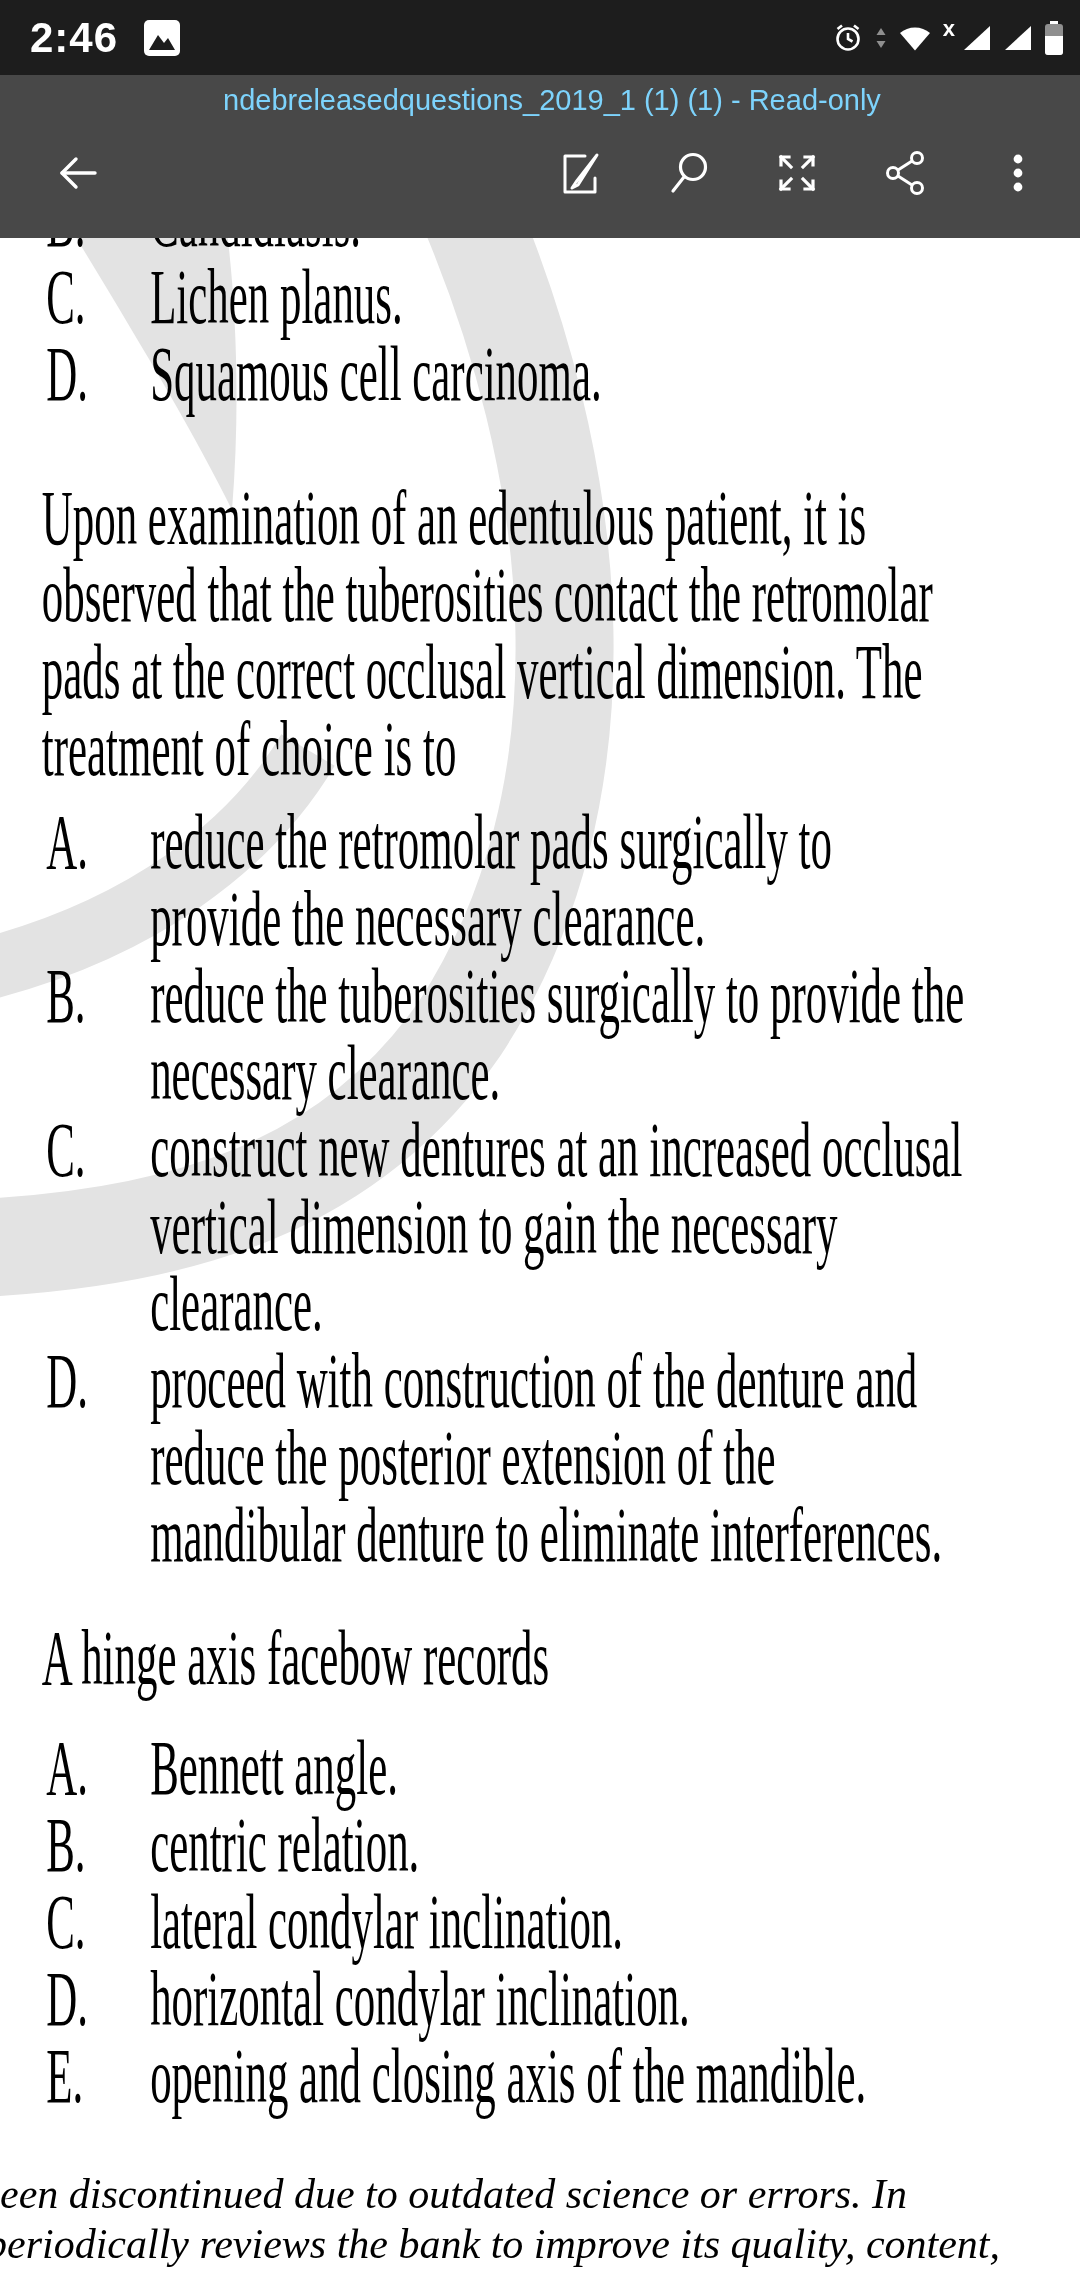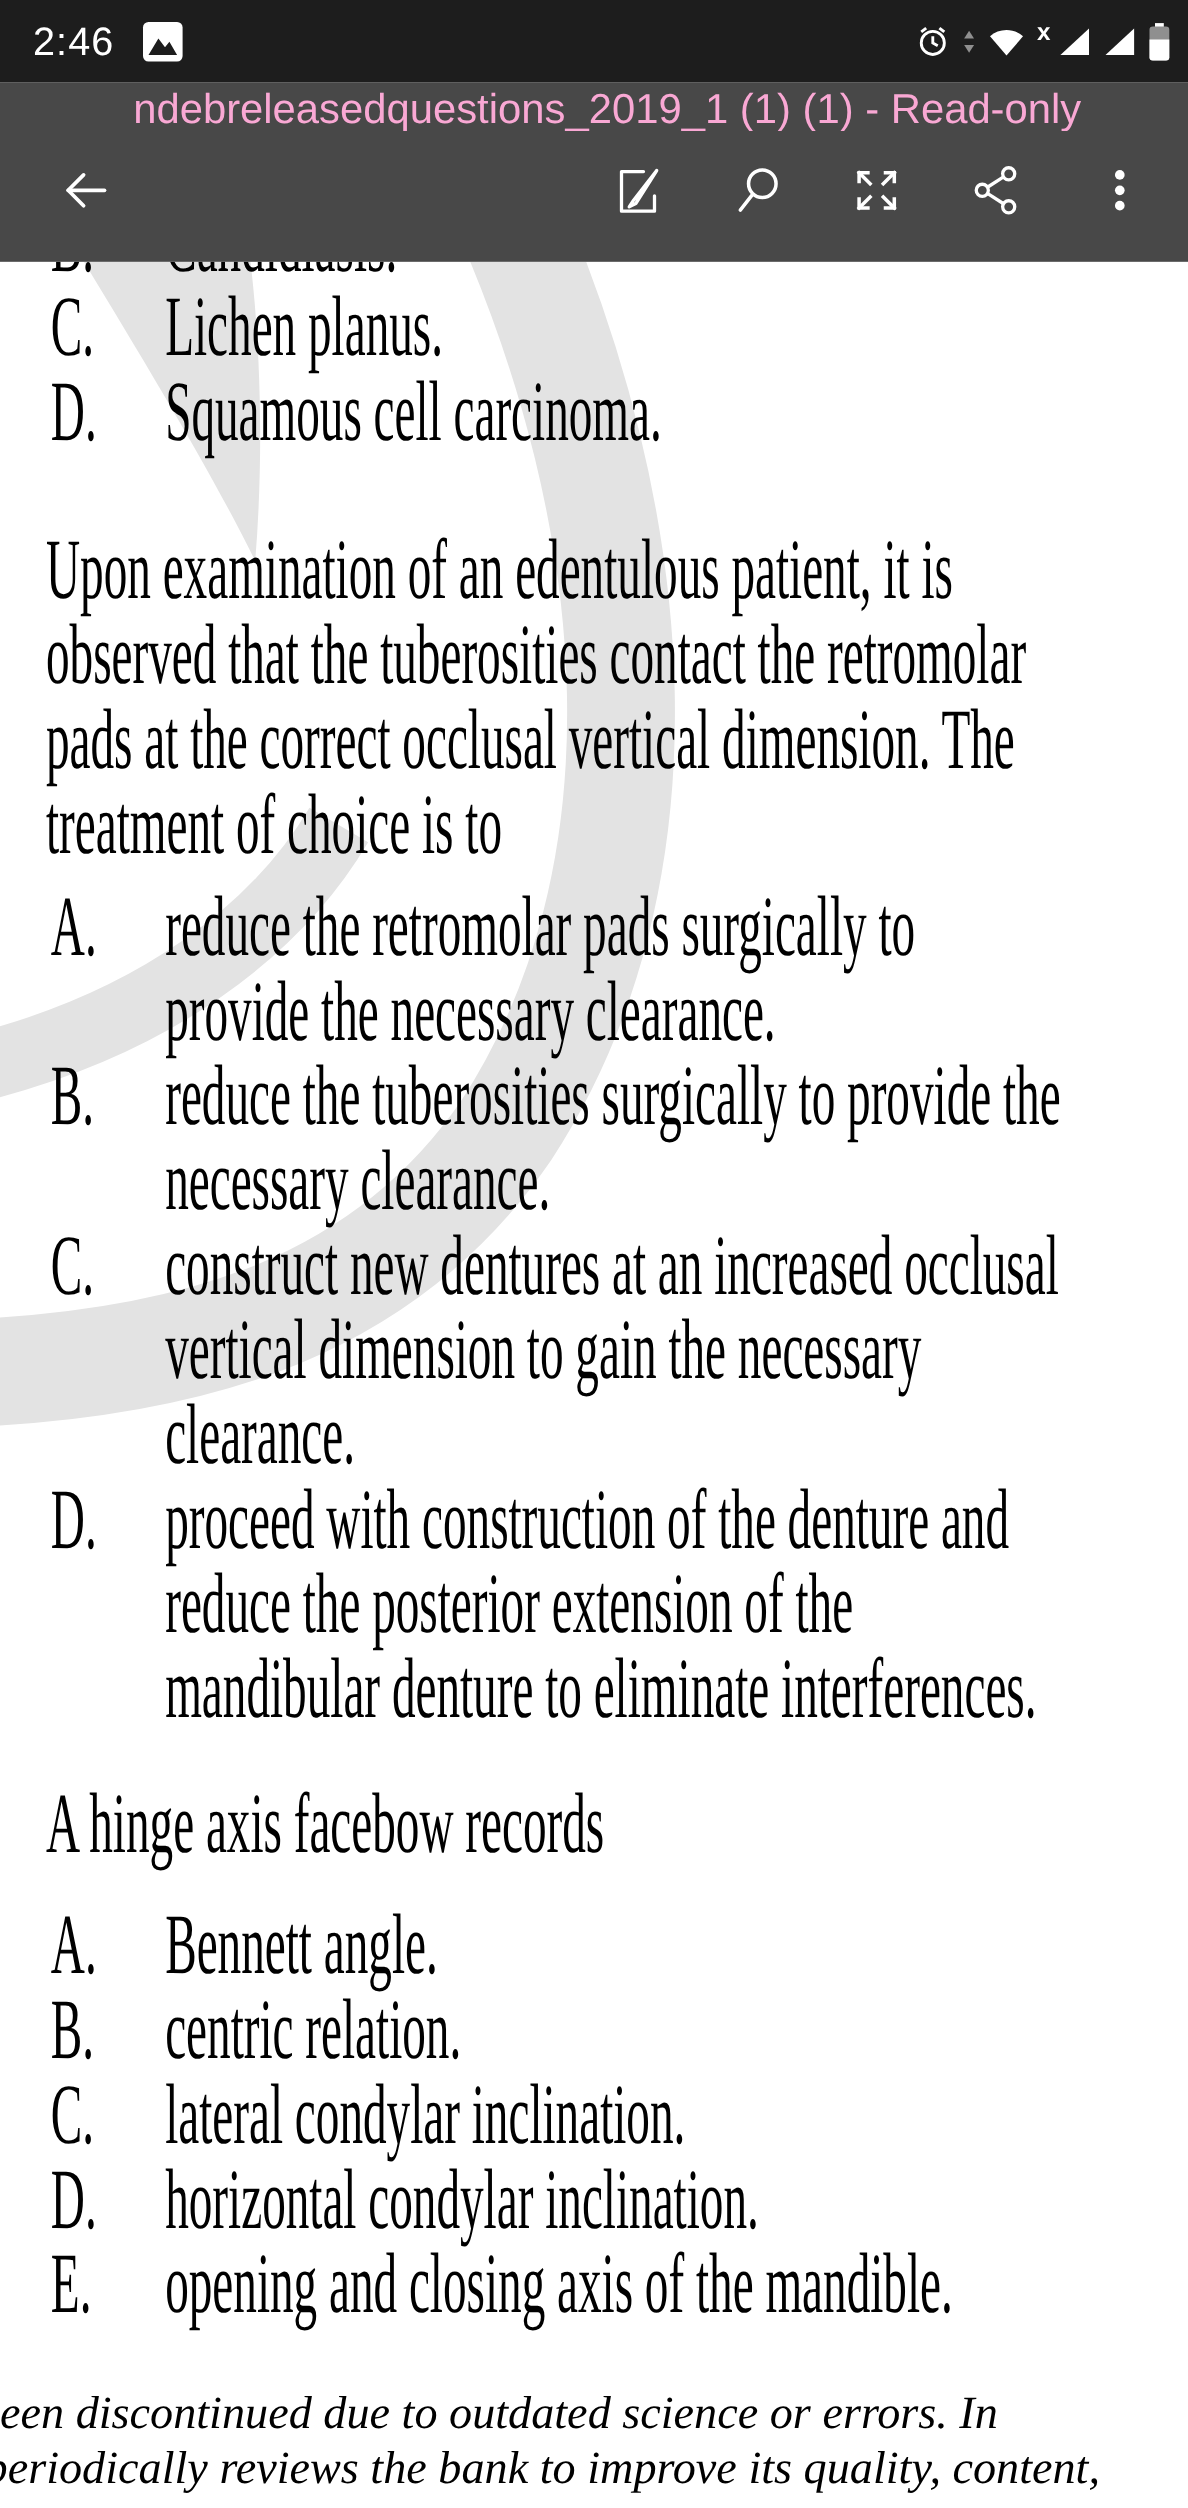--- a/index.html
+++ b/index.html
@@ -8,37 +8,37 @@
     position:relative; width:1080px; height:2280px; overflow:hidden;
     background:#ffffff; font-family:"Liberation Sans", sans-serif;
   }
 
   
   .status-bar {
     position:absolute; top:0; left:0; width:1080px; height:75px;
     background:#1d1d1d; display:flex; align-items:center;
     padding:0 16px 0 30px; z-index:30;
   }
-  .status-time { color:#ffffff; font-size:36px; font-weight:400; letter-spacing:1px; }
+  .status-time { color:#ffffff; font-size:42px; font-weight:700; letter-spacing:1px; }
   .status-left-icons { display:flex; align-items:center; margin-left:22px; }
   .status-right { margin-left:auto; display:flex; align-items:center; gap:11px; }
   .sicon { display:block; }
   .sig-x {
     color:#fff; font-size:22px; font-weight:700; line-height:1;
     position:relative; top:-9px; margin-right:-4px;
   }
 
   
   .app-header {
     position:absolute; top:75px; left:0; width:1080px; height:163px;
     background:#484848; z-index:25;
   }
   .doc-title {
     position:absolute; top:6px; left:0; right:0; text-align:center;
-    color:#f9a8d4; font-size:38px; line-height:38px; white-space:nowrap; overflow:hidden;margin-left:24px;
+    color:#7dd3fc; font-size:29px; line-height:38px; white-space:nowrap; overflow:hidden;margin-left:24px;
   }
   .toolbar-row { position:absolute; top:68px; left:0; right:0; height:60px; }
   .tbtn {
     position:absolute; width:60px; height:60px; background:transparent; border:none;
     display:flex; align-items:center; justify-content:center; cursor:pointer;
   }
   .tbtn svg { display:block; }
   .btn-back { left:48px; top:0; }
   .btn-edit { left:550px; top:0; }
   .btn-search { left:660px; top:0; }

